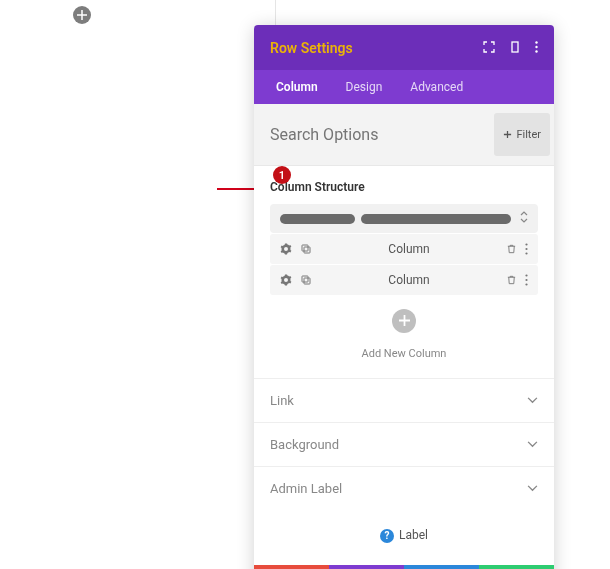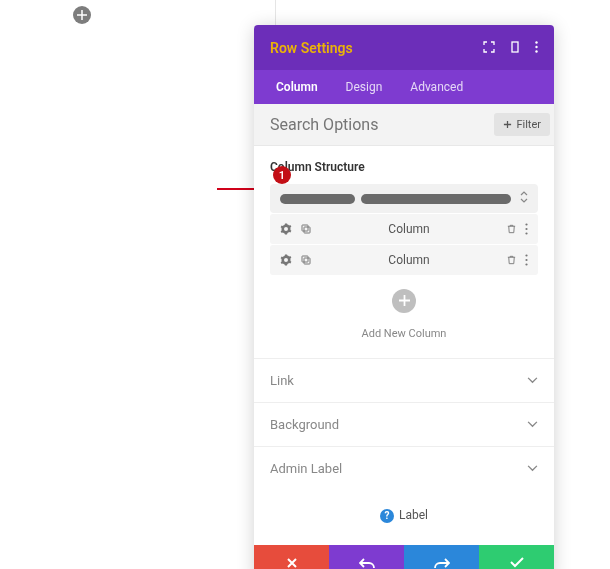--- a/index.html
+++ b/index.html
@@ -13,21 +13,21 @@
     .panel { position: absolute; left: 254px; top: 25px; width: 300px; background: #fff; box-shadow: 0 2px 18px rgba(0,0,0,0.18); border-radius: 4px 4px 0 0; }
     .panel-header { background: #6c2eb9; color: #eab308; padding: 13px 16px; display: flex; align-items: center; justify-content: space-between; border-radius: 4px 4px 0 0; }
     .panel-title { font-size: 14px; font-weight: 600; }
     .header-icons { display: flex; gap: 14px; align-items: center; }
     .header-icons .ico { cursor: pointer; }
     .tabs { background: #7e3bd0; display: flex; padding: 0 8px; }
     .tab { color: rgba(255,255,255,0.8); font-size: 12px; padding: 10px 14px; cursor: pointer; }
     .tab.active { color: #fff; font-weight: 600; }
     .search-row { display: flex; align-items: center; justify-content: space-between; background: #f3f3f3; padding: 9px 4px 9px 16px; border-bottom: 1px solid #e8e8e8; }
     .search-input { border: none; background: transparent; font-size: 16px; color: #9a9a9a; outline: none; flex: 1; }
-    .filter-btn { display: flex; align-items: center; gap: 4px; background: #e3e3e3; border: none; padding: 5px 9px; font-size: 11px; color: #555; cursor: pointer; border-radius: 3px; }
+    .filter-btn { display: flex; align-items: center; gap: 4px; background: #e3e3e3; border: none; padding: 15px 9px; font-size: 11px; color: #555; cursor: pointer; border-radius: 3px; }
     .section-body { padding: 14px 16px 18px; }
     .section-label { font-size: 12px; font-weight: 600; color: #333; }
     .col-structure { margin-top: 10px; background: #f1f1f1; border-radius: 4px; padding: 7px 10px; display: flex; align-items: center; gap: 6px; }
     .col-bar { background: #6a6a6a; height: 10px; border-radius: 5px; }
     .col-bar.a { flex: 1; }
     .col-bar.b { flex: 2; }
     .col-handle { color: #888; font-size: 11px; cursor: pointer; margin-left: 3px; }
     .column-row { margin-top: 1px; background: #f5f5f5; border-radius: 3px; padding: 8px 10px; display: flex; align-items: center; font-size: 12px; color: #555; }
     .column-row .left-ctrls { display: flex; gap: 8px; align-items: center; }
     .column-row .col-label { flex: 1; text-align: center; }

